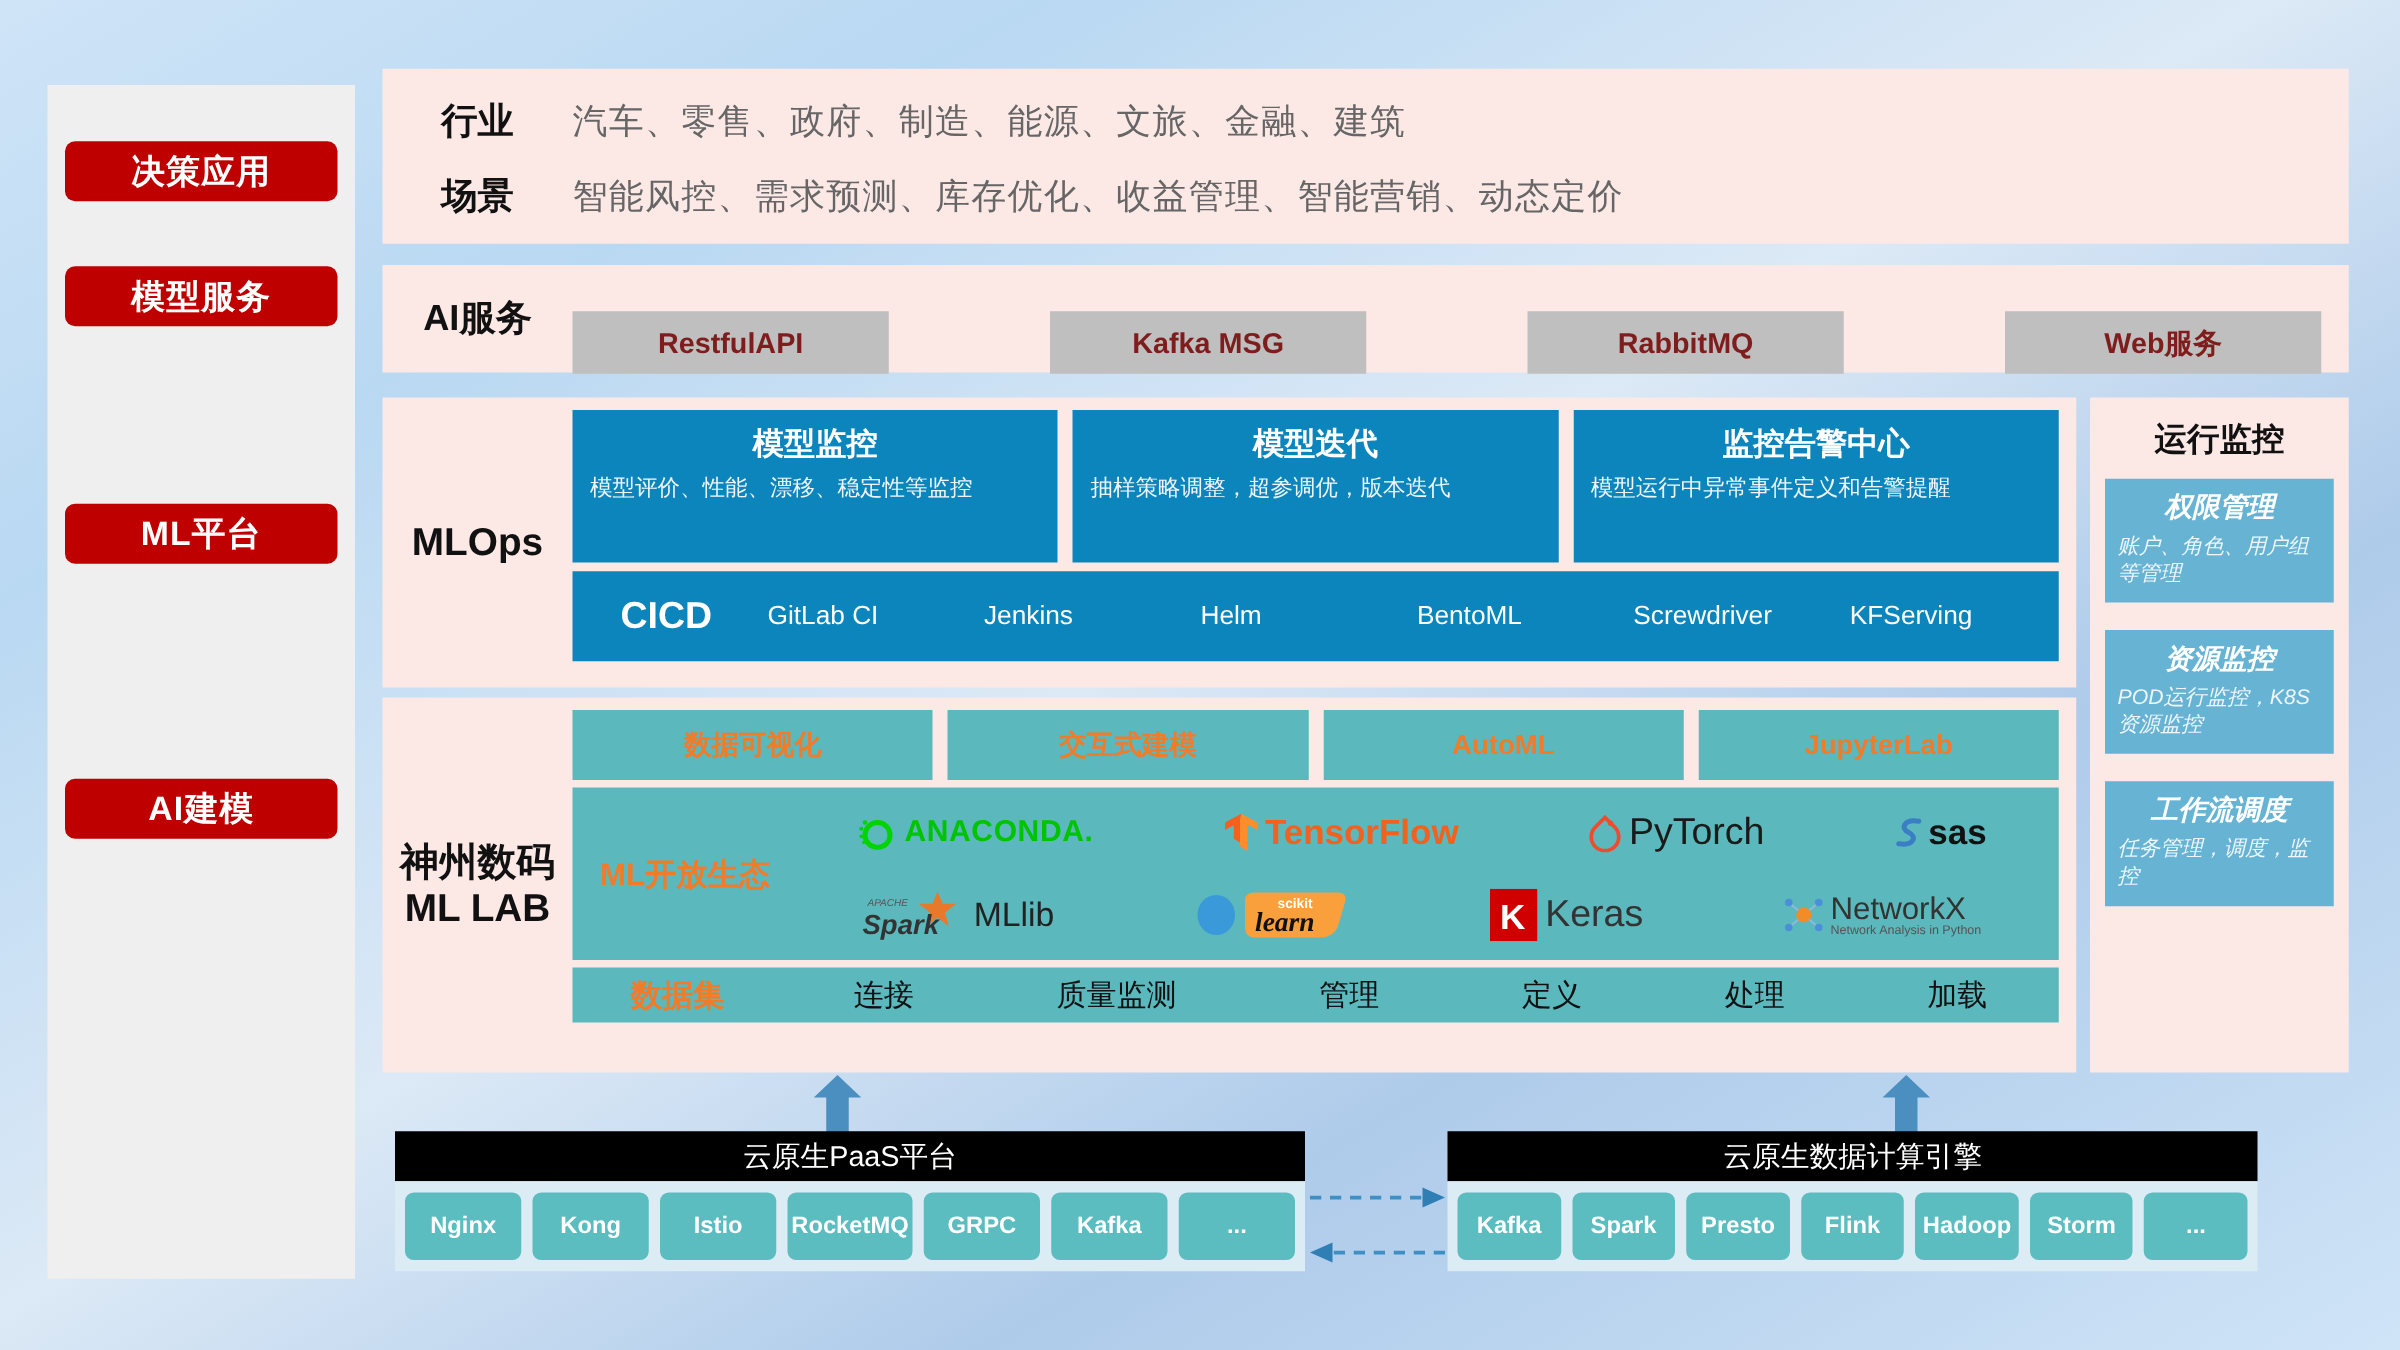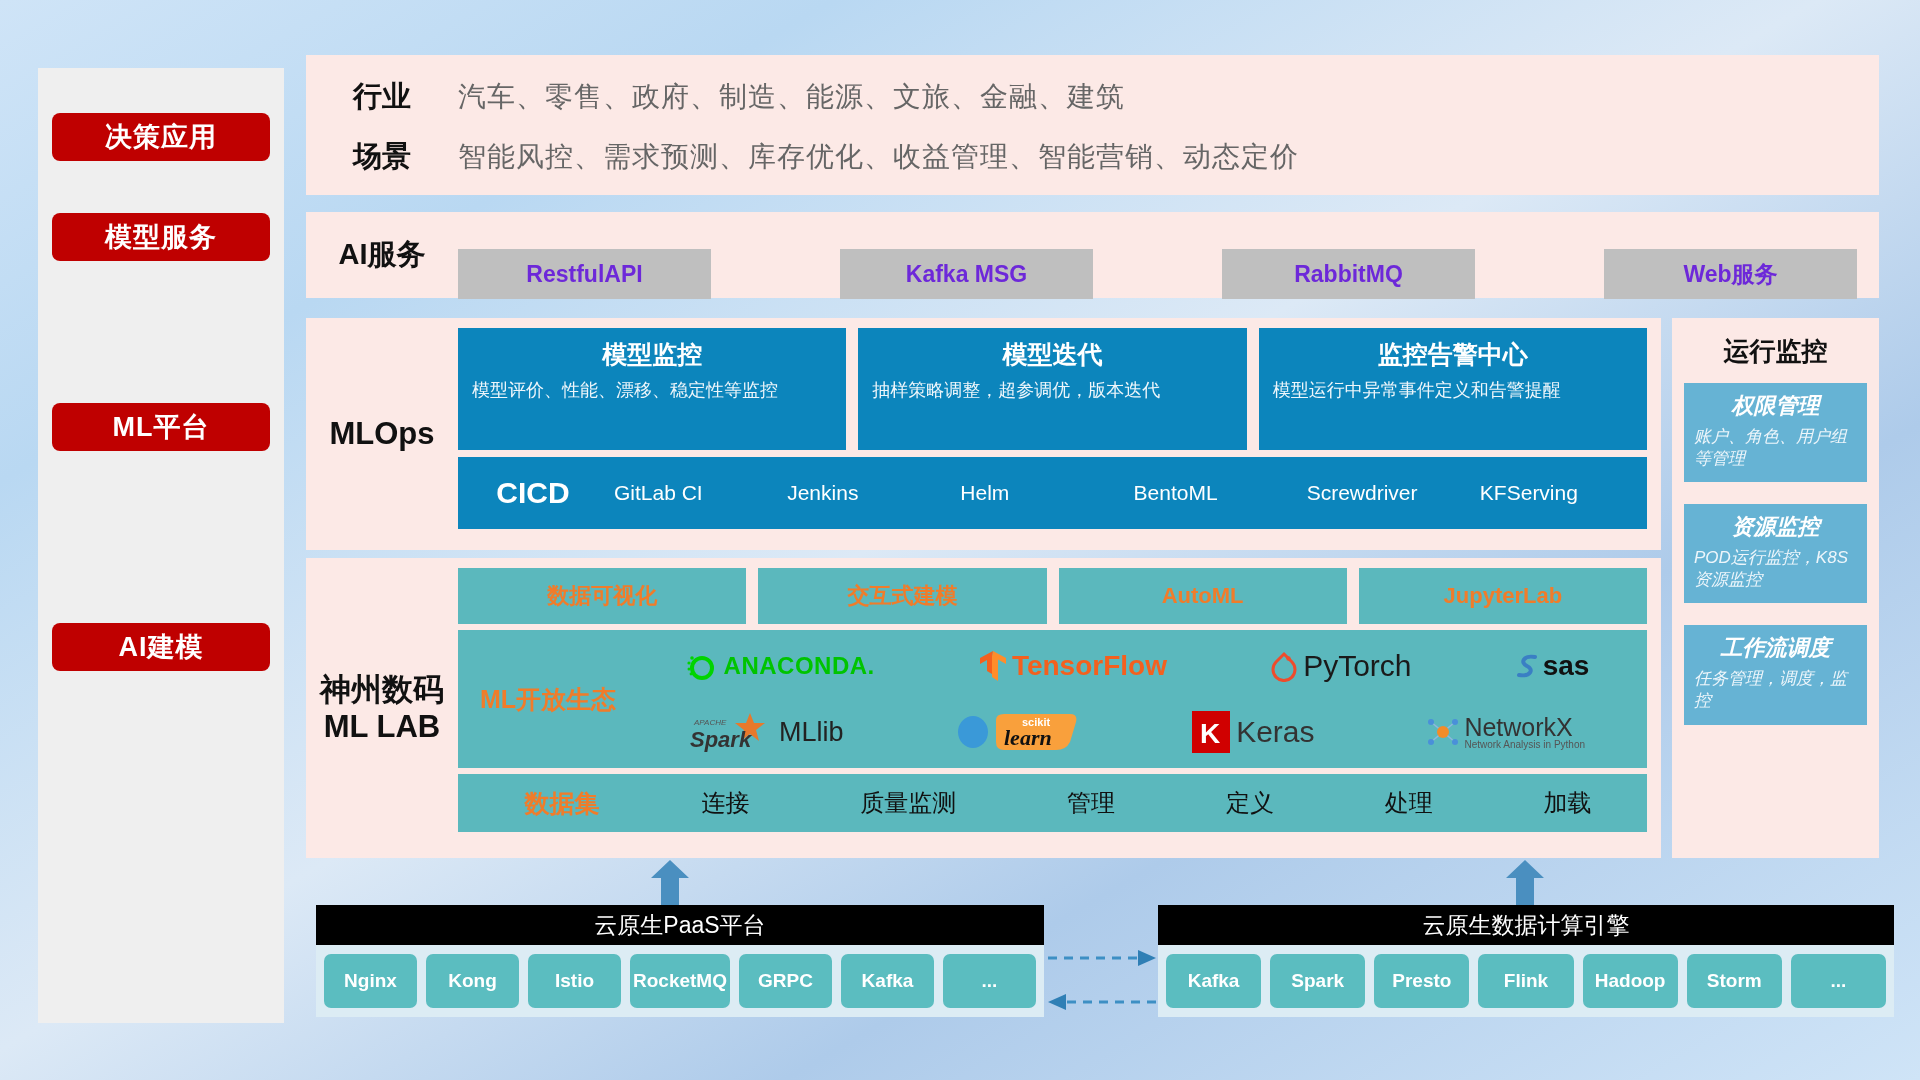--- a/index.html
+++ b/index.html
@@ -34,21 +34,21 @@
   .kv-row{ display:flex; align-items:center; height:60px; }
   .kv-key{ width:152px; text-align:center; font-size:29px; font-weight:bold; color:#111; }
   .kv-val{ font-size:28px; color:#666; letter-spacing:1px; }
 
   
   #row-aiservice{ left:306px; top:212px; width:1573px; height:86px;
     display:flex; align-items:center; }
   #row-aiservice .kv-key{ width:152px; }
   .svc-wrap{ flex:1; display:flex; justify-content:space-between; padding-right:22px; }
   .svc-chip{
-    width:253px; height:50px; background:#bfbfbf; color:#6d28d9;
+    width:253px; height:50px; background:#bfbfbf; color:#7f1d1d;
     font-size:23px; font-weight:bold;
     display:flex; align-items:center; justify-content:center;margin-top:38px;
   }
 
   
   #row-mlops{ left:306px; top:318px; width:1355px; height:232px; display:flex; }
   .section-key{
     width:152px; display:flex; align-items:center; justify-content:center;
     font-size:31px; font-weight:bold; color:#111; text-align:center; line-height:1.2;
   }
@@ -67,21 +67,21 @@
   .model-body{ flex:1; padding:10px 14px 10px 0; display:flex; flex-direction:column; gap:6px; }
   .tool-row{ display:flex; gap:12px; height:56px; }
   .tool-chip{
     flex:1; background:#5bb8bd; display:flex; align-items:center; justify-content:center;
     color:#f07c2a; font-size:22px; font-weight:bold;
   }
   .eco-row{ background:#5bb8bd; height:138px; display:flex; align-items:center; padding:0 6px;}
   .eco-label{ width:168px; color:#f07c2a; font-size:25px; font-weight:bold; text-align:center; }
   .eco-logos{ flex:1; display:flex; flex-direction:column; justify-content:center; gap:4px; }
   .eco-line{ display:flex; align-items:center; justify-content:space-around; height:62px; }
-  .ds-row{ background:#5bb8bd; height:58px; display:flex; align-items:center;padding-left:20px; }
+  .ds-row{ background:#5bb8bd; height:44px; display:flex; align-items:center; }
   .ds-label{ width:168px; color:#f07c2a; font-size:25px; font-weight:bold; text-align:center; }
   .ds-items{ flex:1; display:flex; justify-content:space-around; }
   .ds-item{ color:#111; font-size:24px; }
 
   
   #right-mon{ left:1672px; top:318px; width:207px; height:540px; padding:10px 12px; }
   #right-mon .mon-title{ text-align:center; font-size:26px; font-weight:bold; color:#111; margin:6px 0 14px; }
   .mon-card{ background:#66b3d4; margin-bottom:22px; padding:8px 10px 12px;font-style:italic; }
   .mon-card h5{ color:#fff; font-size:22px; text-align:center; font-weight:bold; margin-bottom:5px;}
   .mon-card p{ color:#eef6fb; font-size:17px; line-height:1.3; }
@@ -90,21 +90,21 @@
   .cloud-grp{ position:absolute; }
   .cloud-bar{ background:#000000; color:#fff; height:40px;
      display:flex; align-items:center; justify-content:center; font-size:23px; }
   .cloud-tray{ background:#dcecf4; padding:9px 8px; display:flex; gap:9px; }
   .cloud-chip{
     background:#5bbdc0; color:#fff; font-size:19px; font-weight:bold; border-radius:7px;
     height:54px; flex:1; display:flex; align-items:center; justify-content:center;
     text-align:center; line-height:1.1; padding:0 3px;
   }
   #cloud-left{ left:316px; top:905px; width:728px; }
-  #cloud-right{ left:1158px; top:905px; width:736px; }
+  #cloud-right{ left:1158px; top:905px; width:648px; }
 
   .up-arrow{ position:absolute; width:38px; height:46px; }
   .dash-arrows{ position:absolute; left:1046px; top:940px; width:112px; height:80px; }
 
   .logo-svg{ display:block; }
 </style>
 </head>
 <body>
 
 <div id="left-rail">

